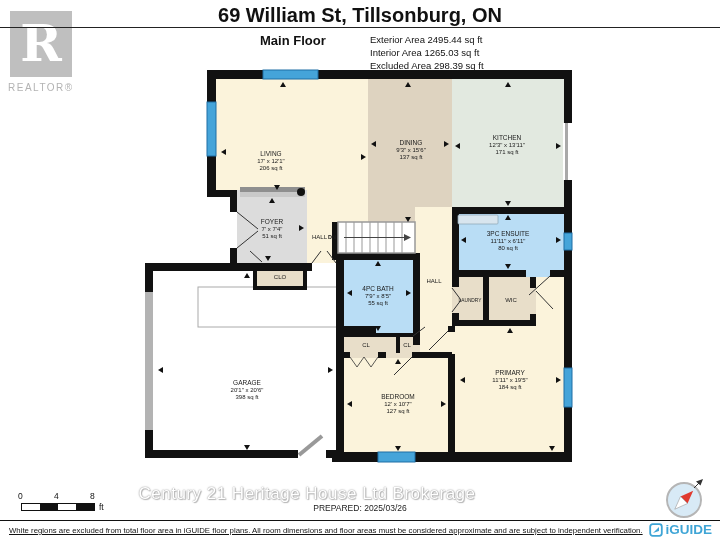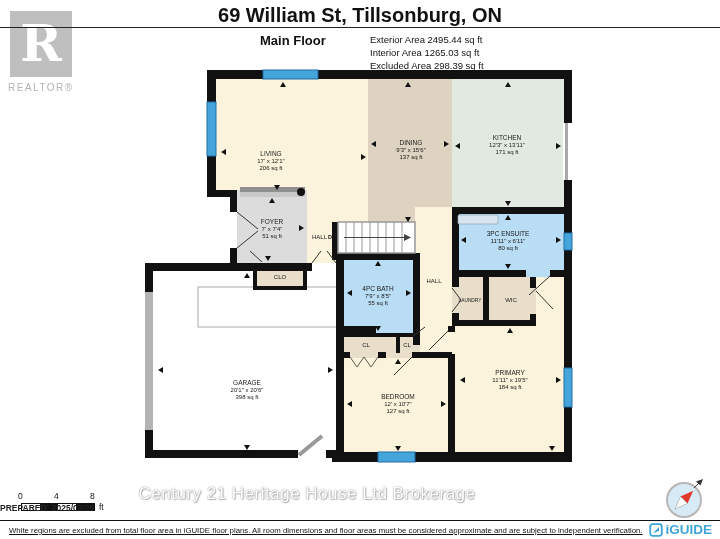--- a/index.html
+++ b/index.html
@@ -26,21 +26,21 @@
 
   
   .scale-nums{position:absolute;left:0;top:491px;font-size:8.5px;color:#111;}
   .scale-bar{position:absolute;left:21px;top:503px;width:72px;height:6px;border:1px solid #111;display:flex;}
   .scale-bar .seg{flex:1;}
   .scale-ft{position:absolute;left:99px;top:502px;font-size:8.5px;color:#111;}
 
   
   .watermark{position:absolute;left:0;top:484px;width:614px;text-align:center;font-size:17px;color:#fff;
              text-shadow:0 0 2px #a9a9a9,0 0 1px #9a9a9a,1px 1px 1px #bdbdbd;letter-spacing:.5px;z-index:6;}
-  .prepared{position:absolute;left:0;top:503px;width:720px;text-align:left;font-size:8.5px;color:#222;z-index:6;font-weight:bold;}
+  .prepared{position:absolute;left:0;top:503px;width:720px;text-align:center;font-size:8.5px;color:#222;z-index:6;}
 
   
   .footer-rule{position:absolute;left:0;top:520px;width:720px;border-top:1.6px solid #111;}
   .disclaimer{position:absolute;left:9px;top:526px;font-size:7.8px;color:#111;text-decoration:underline;}
   .iguide{position:absolute;right:8px;top:522px;display:flex;align-items:center;gap:2px;color:#3fa5d6;font-size:13.5px;font-weight:bold;z-index:6;text-align:center;}
 </style>
 </head>
 <body>
 
 <div class="realtor-box">

